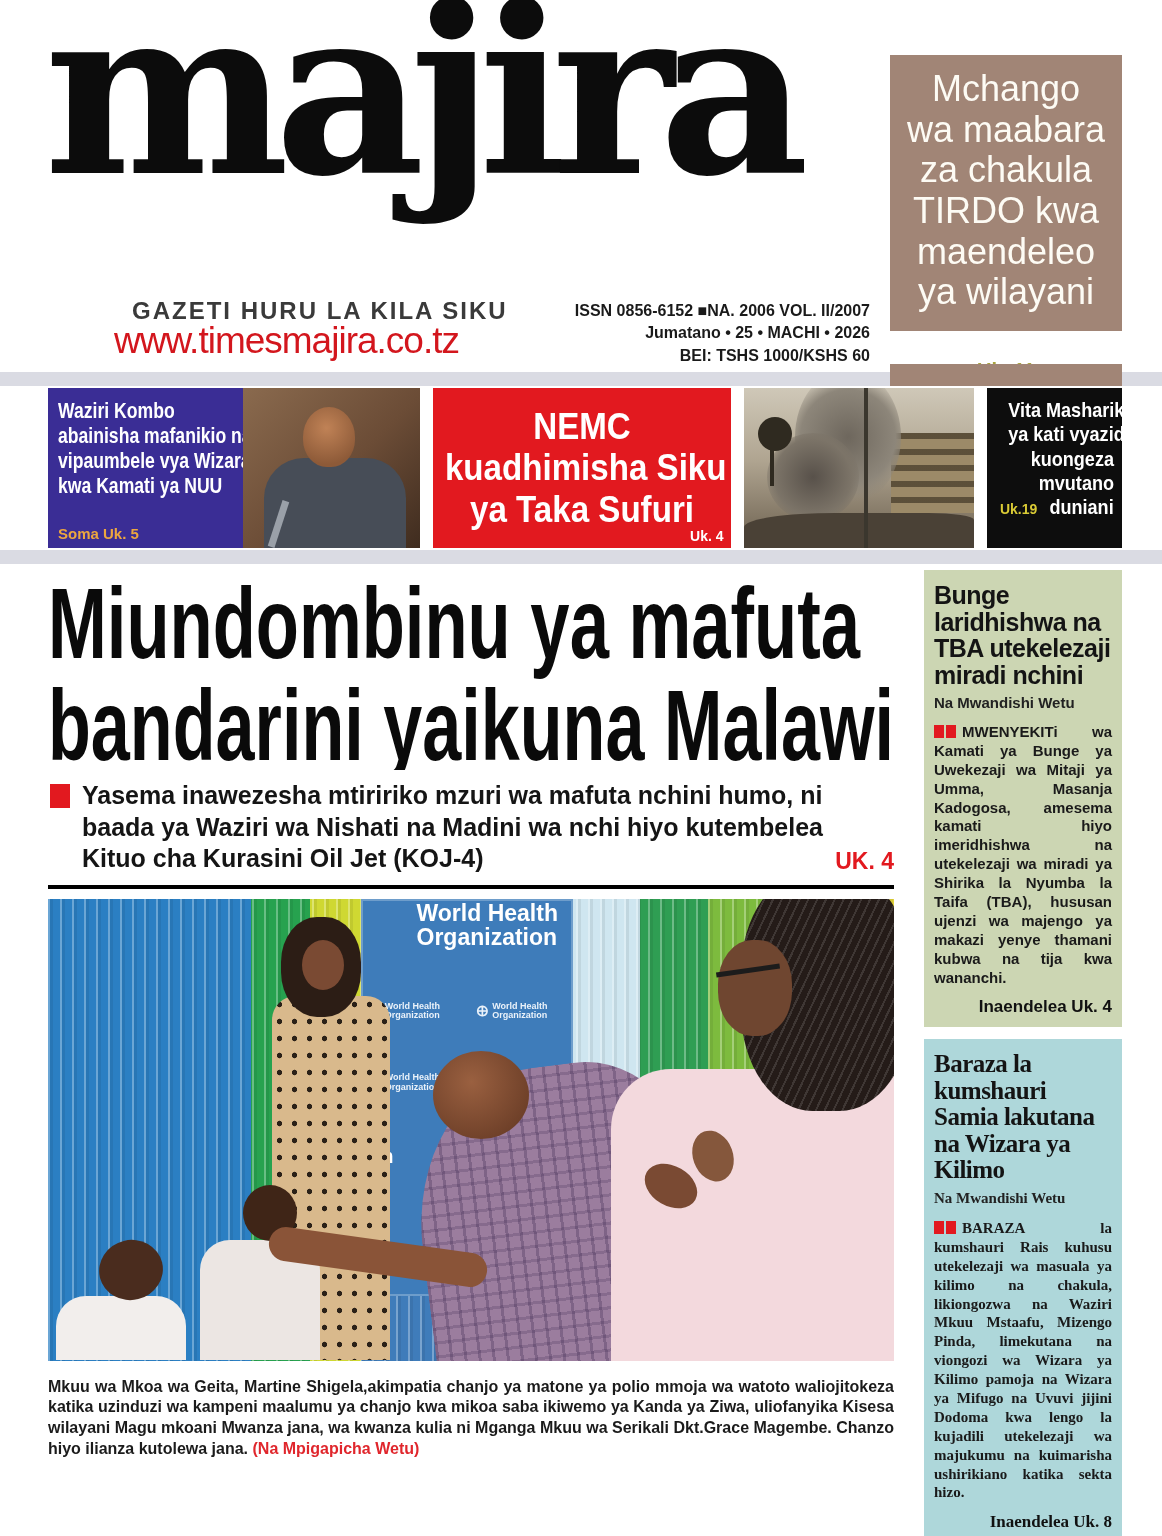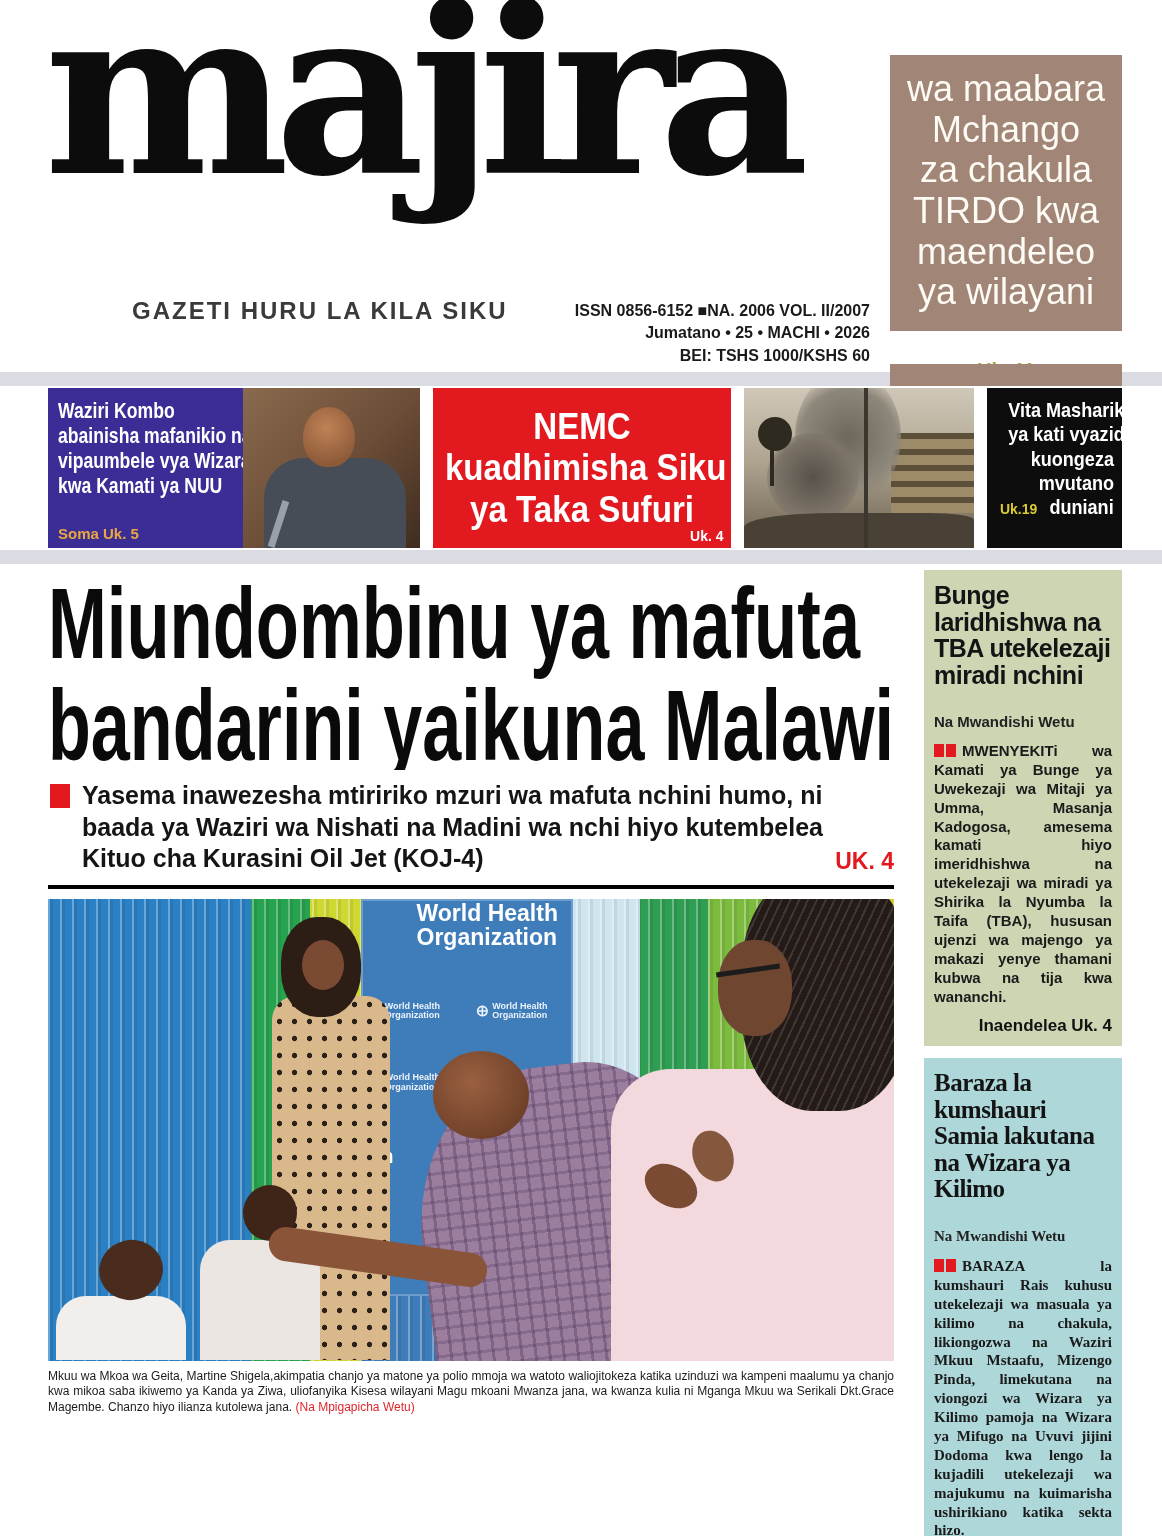--- a/index.html
+++ b/index.html
@@ -101,52 +101,53 @@
             background:radial-gradient(circle at 40% 35%,#9a6040,#6d3f28 78%);}
   .man-arm{left:26%;top:74%;width:220px;height:34px;border-radius:18px;background:#8a5438;transform:rotate(8deg);}
   .w2-hair{right:-2%;top:-6%;width:170px;height:240px;border-radius:42%;background:#241b18;
            background-image:repeating-linear-gradient(115deg,rgba(255,255,255,.12) 0 2px,transparent 2px 8px);}
   .w2-face{right:12%;top:9%;width:74px;height:96px;border-radius:46%;background:#6f4630;}
   .w2-glasses{right:13.5%;top:15%;width:64px;height:5px;background:#1c1c1c;transform:rotate(-8deg);}
   .w2-jacket{right:-2%;top:37%;width:300px;height:64%;border-radius:60px 40px 0 0;background:#f3d9dd;}
   .w2-hand1{right:23%;top:58%;width:56px;height:40px;border-radius:50%;background:#7a4a33;transform:rotate(30deg);}
   .w2-hand2{right:19%;top:50%;width:40px;height:52px;border-radius:50%;background:#85573c;transform:rotate(-20deg);}
   
-  .caption{margin-top:8px;font-size:12px;font-weight:normal;line-height:1.3;color:#1b1b1b;text-align:justify;}
+  .caption{margin-top:16px;font-size:16px;font-weight:bold;line-height:1.3;color:#1b1b1b;text-align:justify;}
   .caption .credit{color:#e0262c;}
   .redbar{margin:6px 40px 0 48px;height:15px;background:#e2191f;}
   .bottom-head{padding:4px 40px 0 48px;}
   
   .story{box-sizing:border-box;padding:12px 10px 10px 10px;}
   .story.green{background:#ccd6b3;}
   .story.cyan{background:#aed7da;flex:1;font-family:Liberation Serif, serif;}
   .story h3{margin:0;font-size:25px;line-height:1.06;letter-spacing:-.5px;color:#141414;}
-  .story .byline{margin-top:25px;font-size:15px;font-weight:bold;color:#222;}
+  .story .byline{margin-top:6px;font-size:15px;font-weight:bold;color:#222;}
   .story .body{margin-top:12px;font-size:15px;font-weight:bold;line-height:1.26;text-align:justify;color:#1a1a1a;}
   .ssq{display:inline-block;width:10px;height:13px;background:#e2191f;margin-right:2px;vertical-align:-1px;}
   .ssq.last{margin-right:6px;}
   .story .cont{margin-top:10px;text-align:right;font-size:17px;font-weight:bold;color:#111;}
   svg text{font-family:"Liberation Sans",sans-serif;font-weight:bold;fill:#0a0a0a;}
 </style>
 </head>
 <body>
 
 <div class="page">
 
   <div class="header">
     <div class="logo">majira</div>
     <div class="tagline">GAZETI HURU LA KILA SIKU</div>
+    <div class="website">www.timesmajira.co.tz</div>
     <div class="issue-info">
       <div>ISSN 0856-6152 ■NA. 2006 VOL. II/2007</div>
       <div>Jumatano • 25 • MACHI • 2026</div>
       <div>BEI: TSHS 1000/KSHS 60</div>
     </div>
     <div class="tr-teaser">
+      <span class="ln">Mchango</span>
       <span class="ln">wa maabara</span>
-      <span class="ln">Mchango</span>
       <span class="ln">za chakula</span>
       <span class="ln">TIRDO kwa</span>
       <span class="ln">maendeleo</span>
       <span class="ln">ya wilayani</span>
     </div>
     <div class="tr-pageref">Uk. 11</div>
     <div class="tr-bar"></div>
   </div>
 
   <div class="band"></div>

